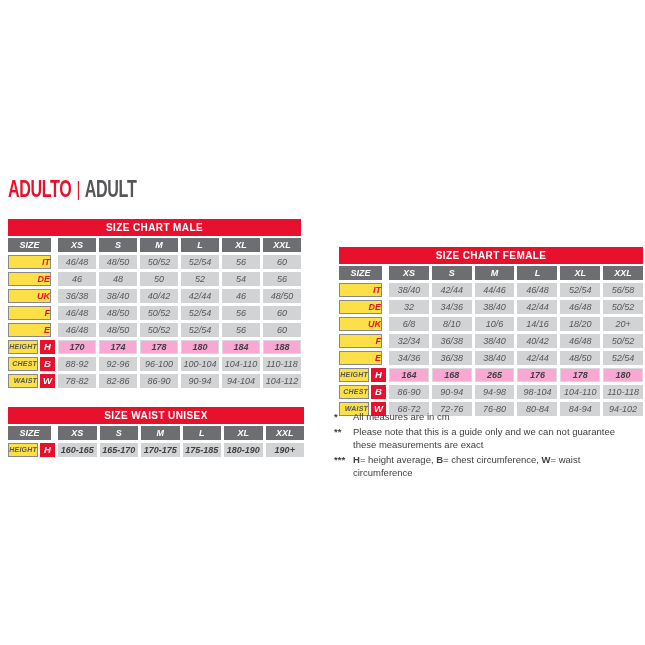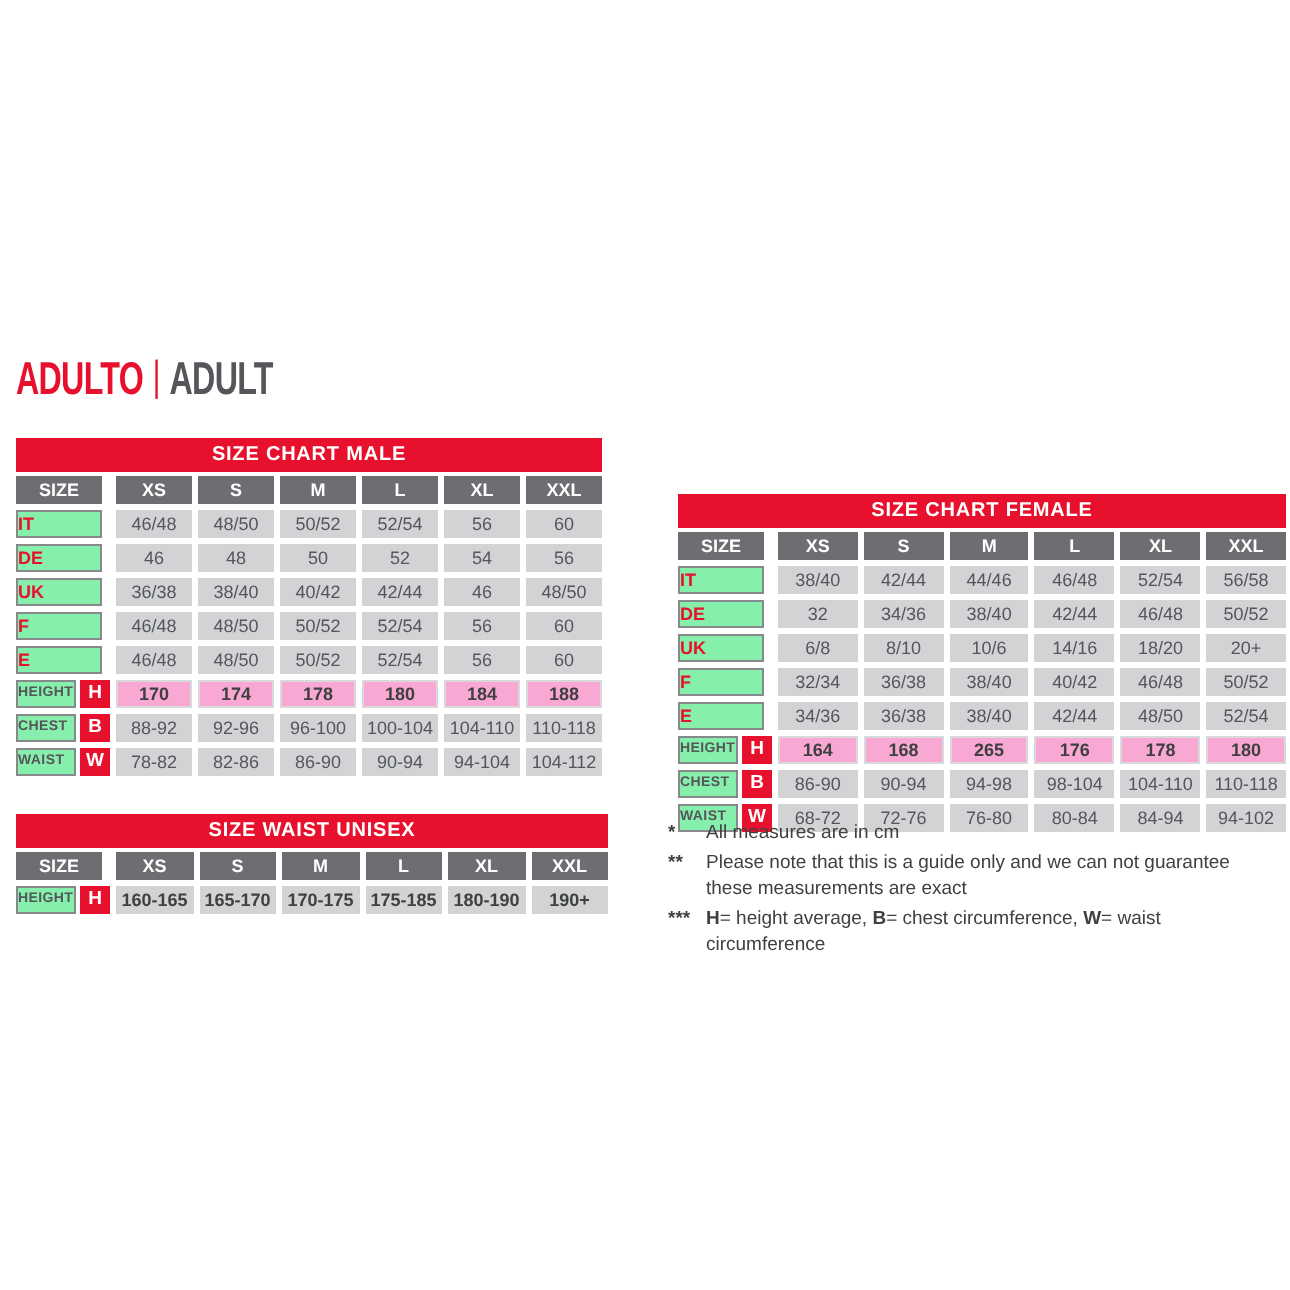--- a/index.html
+++ b/index.html
@@ -20,25 +20,25 @@
     font-weight:bold;font-size:23px;letter-spacing:-0.5px;white-space:nowrap;
     transform:scaleX(0.70);transform-origin:0 50%;}
   .t-red{color:var(--red);}
   .t-sep{color:var(--red);font-weight:normal;font-size:21px;position:relative;top:-1px;}
   .t-gray{color:#55565a;}
 
   
   .sizetable{position:absolute;}
   .tbar{height:17px;background:var(--red);color:#fff;text-align:center;
     font-weight:bold;font-size:10px;line-height:17px;letter-spacing:0.4px;margin-bottom:2px;}
-  .row{display:flex;gap:3px;height:14px;margin-bottom:3px;}
+  .row{display:flex;gap:3px;height:14px;margin-bottom:3px;font-style:italic;}
   .hcell{flex:1 1 0;background:var(--header-gray);color:#fff;font-weight:bold;
     font-size:9px;line-height:14px;text-align:center;}
   .hcell.lab{flex:0 0 43px;margin-right:4px;}
-  .labelbox{background:#86efac;border:1px solid var(--label-border);text-align:left;}
+  .labelbox{background:#fde047;border:1px solid var(--label-border);text-align:right;}
   .slab{flex:0 0 43px;margin-right:4px;color:var(--red);font-weight:bold;
     font-size:9px;line-height:12px;}
   .labelcol{flex:0 0 47px;display:flex;gap:2px;}
   .mlab{flex:1 1 0;color:var(--cell-text);font-weight:bold;font-size:7px;
     line-height:12px;letter-spacing:0.2px;}
   .badge{flex:0 0 15px;background:var(--red);color:#fff;font-weight:bold;
     font-size:9.5px;line-height:14px;text-align:center;}
   .dcell{flex:1 1 0;background:var(--cell-gray);color:var(--cell-text);
     font-size:9px;line-height:14px;text-align:center;}
   .dcell.bold{font-weight:bold;color:var(--dark-text);}

